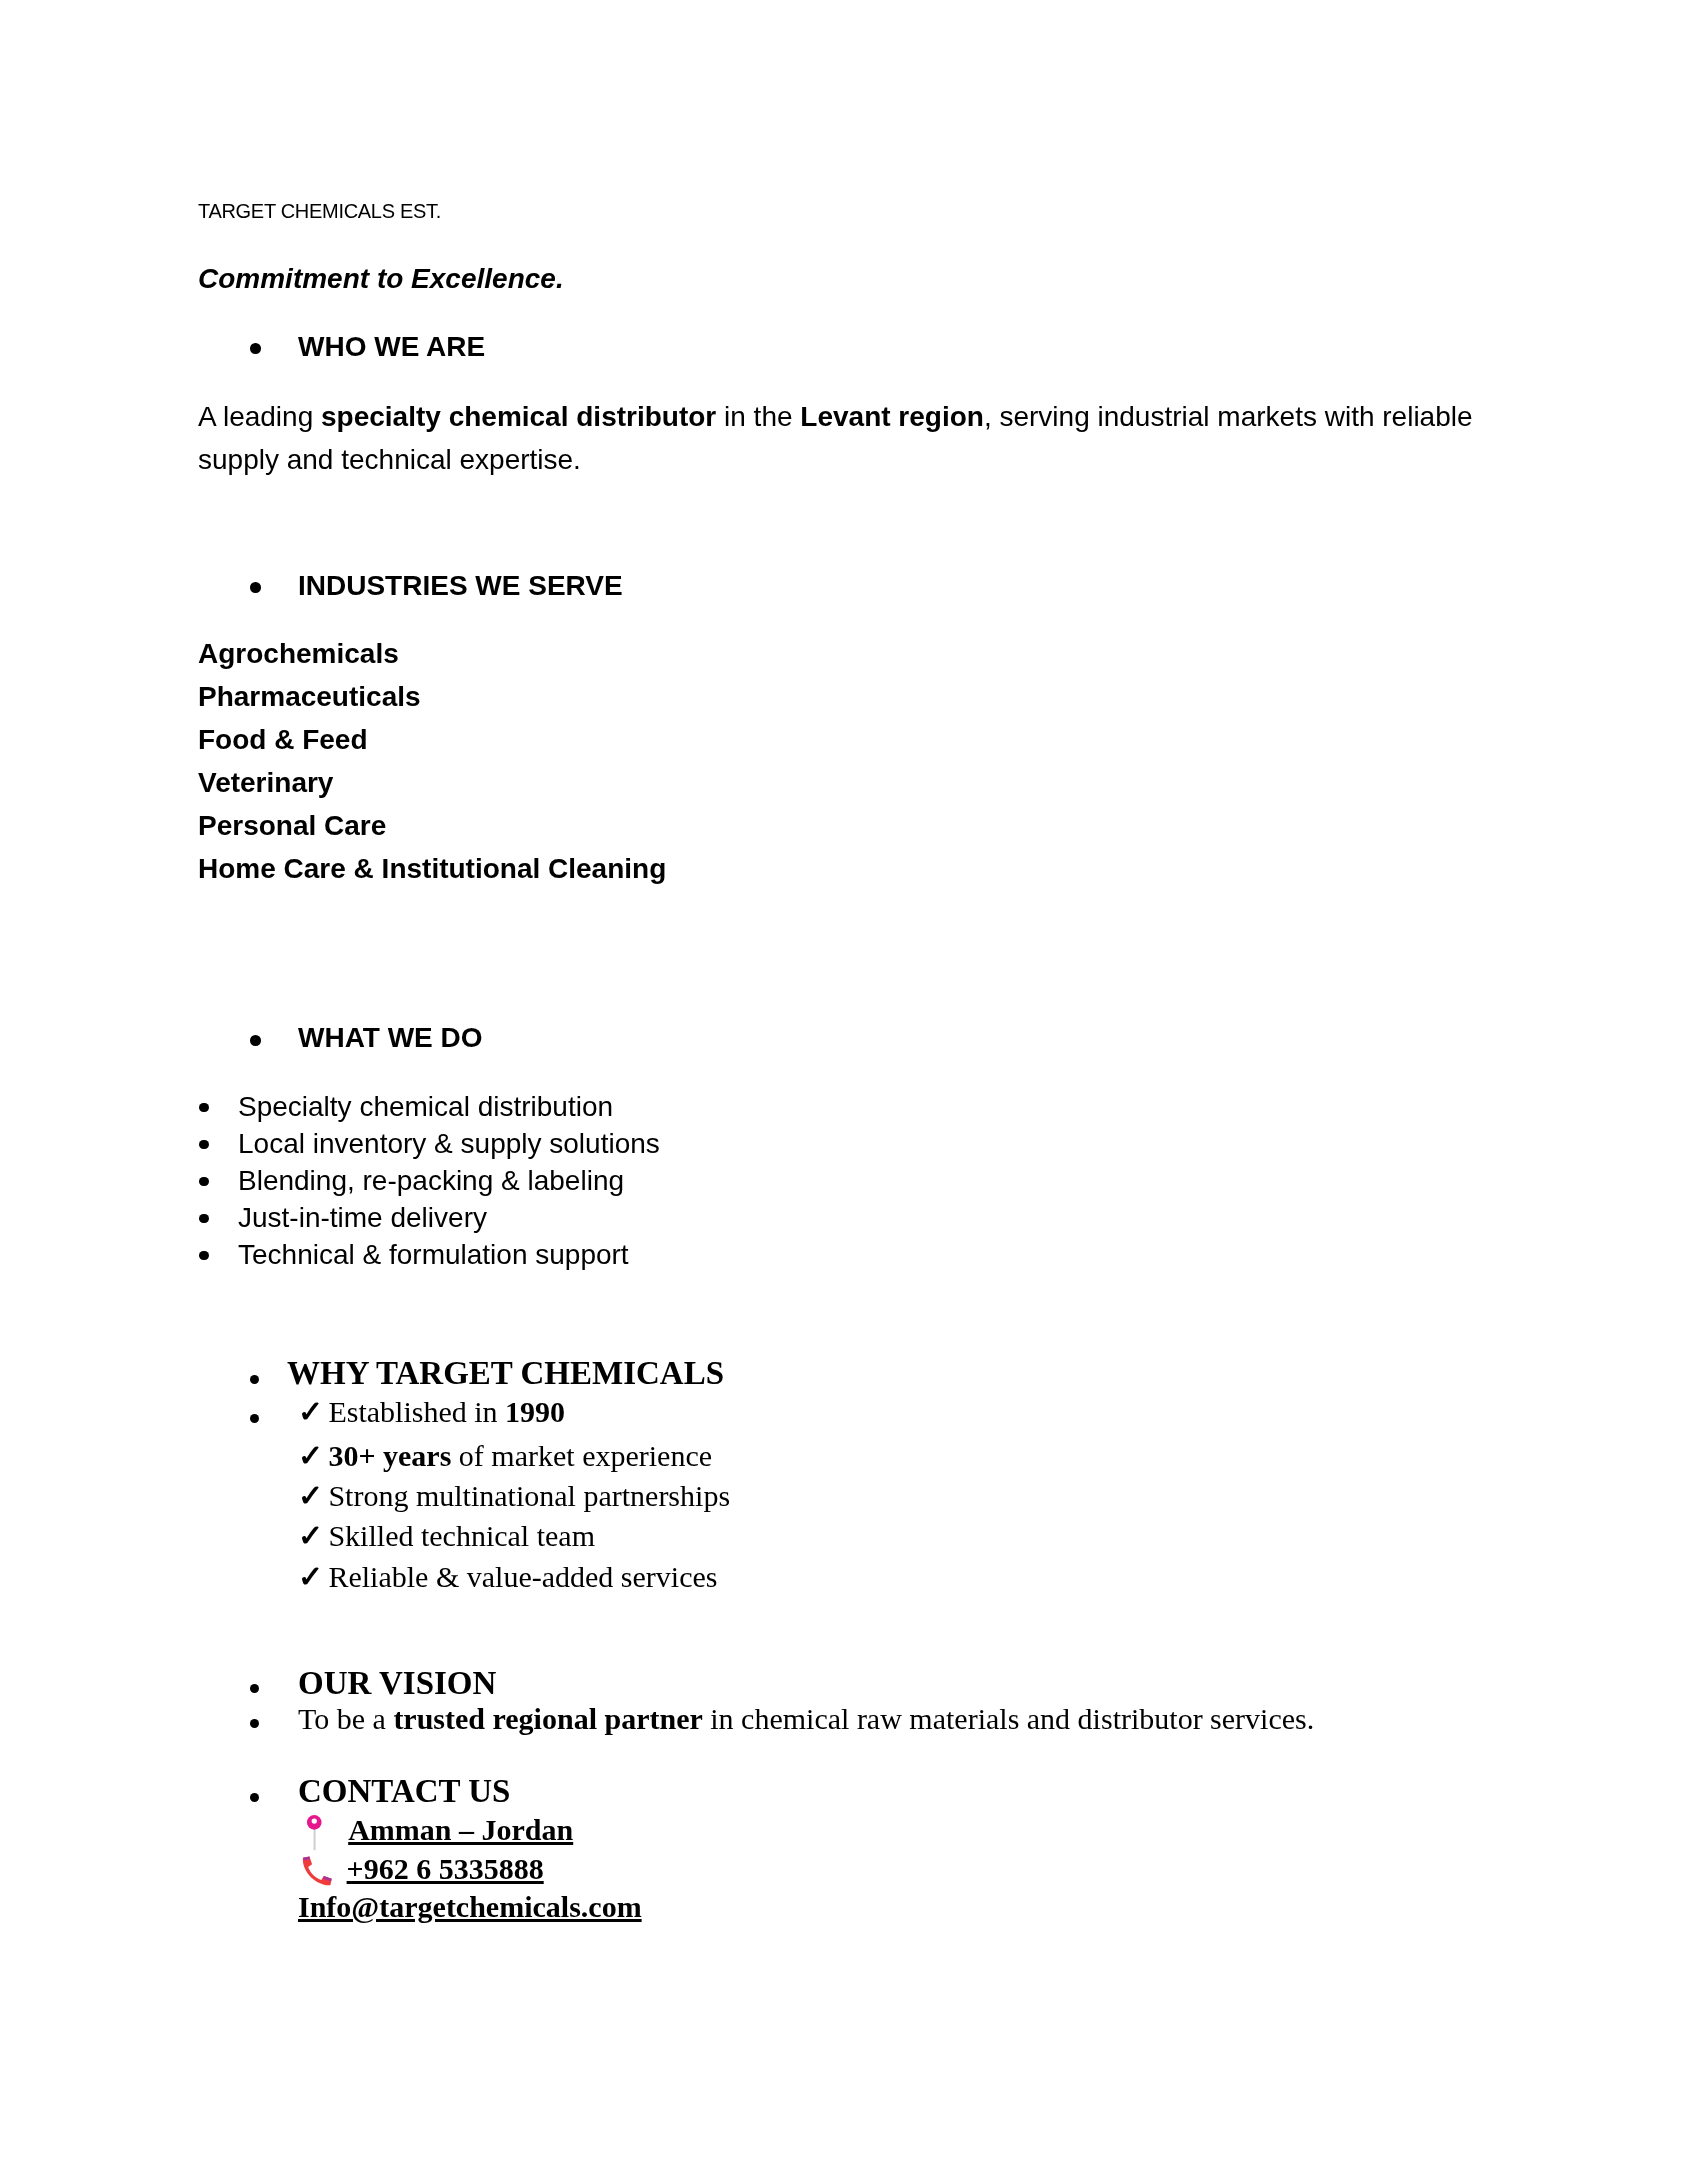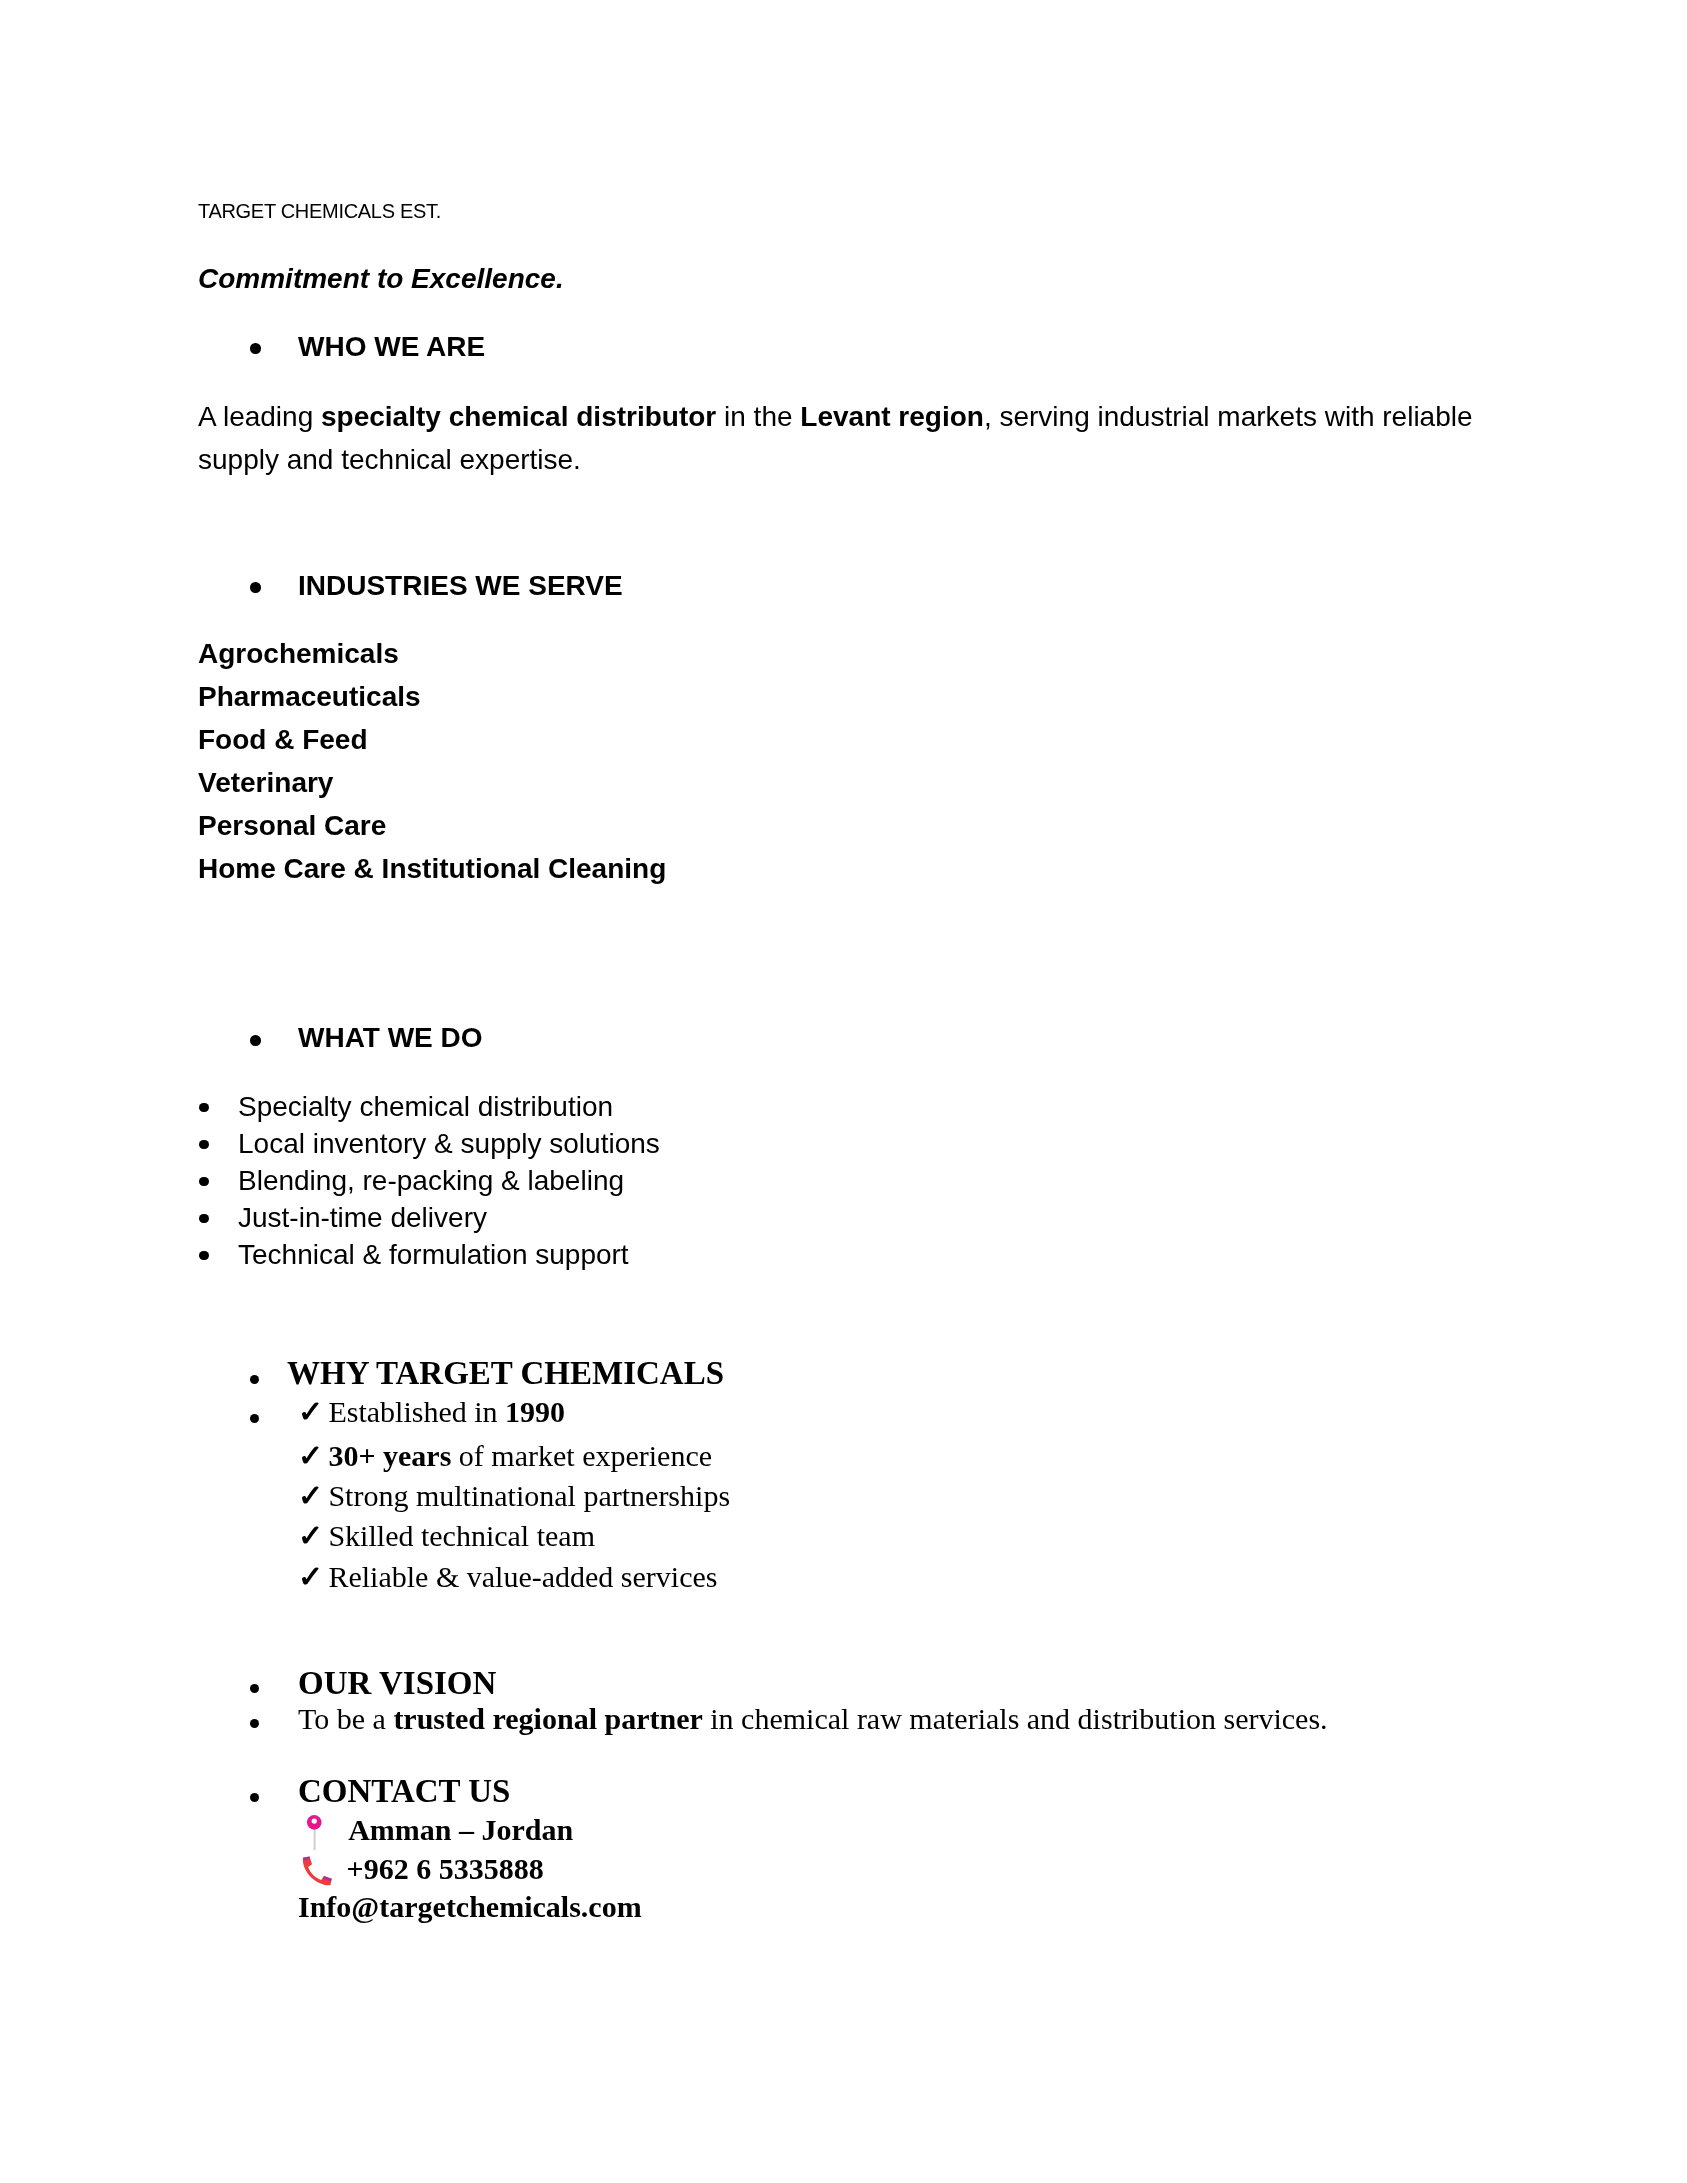--- a/index.html
+++ b/index.html
@@ -20,21 +20,21 @@
   .ind-list div { height: 43px; }
 
   .do-list { left: 198px; top: 1088px; font-size: 28px; font-weight: normal; line-height: 37px; }
   .do-item { position: relative; padding-left: 40px; height: 37px; }
   .do-item .bullet-dot { left: 1.3px; top: 14.6px; width: 9.3px; height: 9.3px; }
 
   .serif-head { font-size: 33px; font-weight: bold; }
   .serif-line { font-size: 30px; }
   .check { font-weight: bold; margin-right: 5.3px; }
 
-  .contact-line { font-size: 30px; font-weight: bold; }
+  .contact-line { font-size: 30px; font-weight: bold; text-decoration: underline; }
   .icon { display: inline-block; vertical-align: middle; }
 </style>
 </head>
 <body>
 
 <div class="abs sans title">TARGET CHEMICALS EST.</div>
 <div class="abs sans tagline">Commitment to Excellence.</div>
 
 <div>
   <span class="bullet-dot" style="left:250px; top:343px;"></span>
@@ -76,21 +76,21 @@
   <div class="abs serif serif-line" style="left:298px; top:1438px;"><span class="check">✓</span><b>30+ years</b><span> of market experience</span></div>
   <div class="abs serif serif-line" style="left:298px; top:1478px;"><span class="check">✓</span><span>Strong multinational partnerships</span></div>
   <div class="abs serif serif-line" style="left:298px; top:1518px;"><span class="check">✓</span><span>Skilled technical team</span></div>
   <div class="abs serif serif-line" style="left:298px; top:1559px;"><span class="check">✓</span><span>Reliable &amp; value-added services</span></div>
 </div>
 
 <div>
   <span class="bullet-dot" style="left:250px; top:1684px; width:9.3px; height:9.3px;"></span>
   <div class="abs serif serif-head" style="left:298px; top:1665px;">OUR VISION</div>
   <span class="bullet-dot" style="left:250px; top:1719px; width:9.3px; height:9.3px;"></span>
-  <div class="abs serif serif-line" style="left:298px; top:1702px;"><span>To be a </span><b>trusted regional partner</b><span> in chemical raw materials and distribution services.</span></div>
+  <div class="abs serif serif-line" style="left:298px; top:1702px;"><span>To be a </span><b>trusted regional partner</b><span> in chemical raw materials and distributor services.</span></div>
 </div>
 
 <div>
   <span class="bullet-dot" style="left:250px; top:1793px; width:9.3px; height:9.3px;"></span>
   <div class="abs serif serif-head" style="left:298px; top:1773px;">CONTACT US</div>
 
   <div class="abs serif contact-line" style="left:301px; top:1813px;">
     <span class="icon" style="width:34px; height:40px; position:relative; margin-right:13.2px;">
       <svg width="26.5" height="40" viewBox="0 0 40 60">
         <rect x="19" y="20" width="3" height="36" fill="#cfcfcf"></rect>

